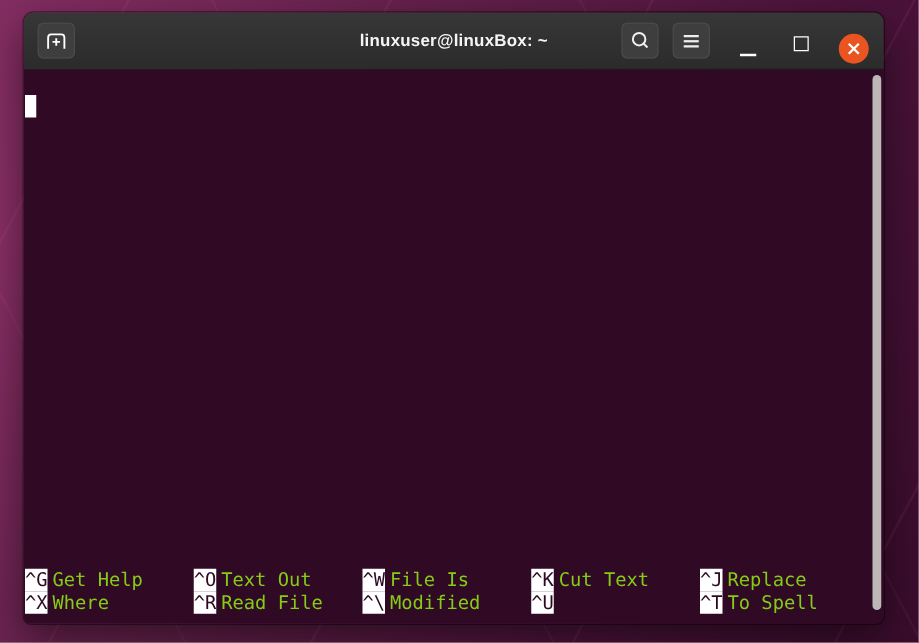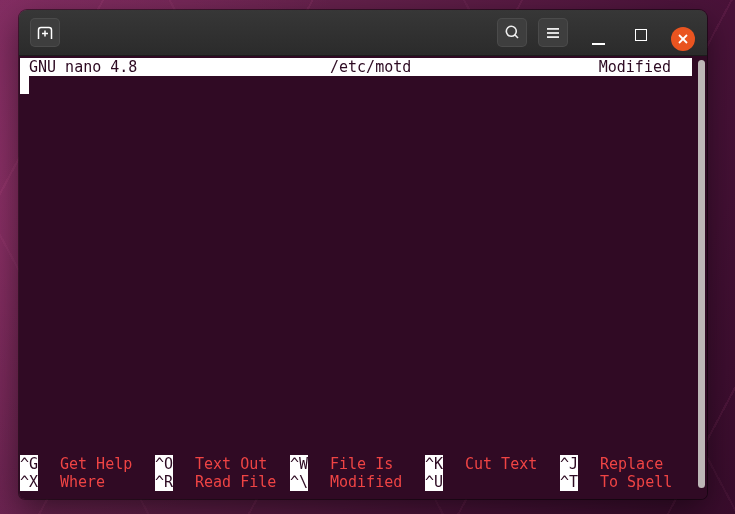--- a/index.html
+++ b/index.html
@@ -77,40 +77,41 @@
     background:#bdb7b7; border-radius:4px;
   }
   .shortcuts {
     position:absolute; left:1px; bottom:8px;
   }
   .sc-row { display:flex; height:18px; }
   .sc-item { width:135px; display:flex; white-space:pre; }
   .sc-key {
     display:inline-block; width:18px; background:#ffffff; color:#2d0a22; text-align:left;
   }
-  .sc-label { margin-left:22px; color:#ef4444; }
+  .sc-label { margin-left:4px; color:#84cc16; }
   svg { display:block; }
 </style>
 </head>
 <body>
 
 <div class="desktop">
   <div class="window">
 
     <div class="titlebar">
       <div class="tb-btn btn-newtab">
         <span>
           <svg width="18" height="16" viewBox="0 0 18 16">
             <path d="M2.5 14 V5 q0 -2.5 2.5 -2.5 h8 q2.5 0 2.5 2.5 V14" fill="none" stroke="#ffffff" stroke-width="1.5"></path>
             <line x1="9" y1="5.5" x2="9" y2="11.5" stroke="#ffffff" stroke-width="1.5"></line>
             <line x1="6" y1="8.5" x2="12" y2="8.5" stroke="#ffffff" stroke-width="1.5"></line>
           </svg>
         </span>
       </div>
 
+      <span class="win-title">linuxuser@linuxBox: ~</span>
 
       <div class="tb-btn btn-search">
         <span>
           <svg width="18" height="18" viewBox="0 0 18 18">
             <circle cx="8.3" cy="7.3" r="5" fill="none" stroke="#efefef" stroke-width="1.6"></circle>
             <line x1="11.8" y1="10.8" x2="15" y2="14" stroke="#efefef" stroke-width="1.6"></line>
           </svg>
         </span>
       </div>
 
@@ -131,25 +132,20 @@
           <svg width="24" height="24" viewBox="0 0 24 24">
             <line x1="8" y1="8" x2="16" y2="16" stroke="#ffffff" stroke-width="1.8"></line>
             <line x1="16" y1="8" x2="8" y2="16" stroke="#ffffff" stroke-width="1.8"></line>
           </svg>
         </span>
       </div>
     </div>
 
     <div class="terminal">
 
-      <div class="nano-header">
-        <span class="nh-left">GNU nano 4.8</span>
-        <span class="nh-center">/etc/motd</span>
-        <span class="nh-right">Modified</span>
-      </div>
 
       <div class="cursor"></div>
 
       <div class="scrollbar"></div>
 
       <div class="shortcuts">
         <div class="sc-row">
           <span class="sc-item"><span class="sc-key">^G</span><span class="sc-label">Get Help</span></span>
           <span class="sc-item"><span class="sc-key">^O</span><span class="sc-label">Text Out</span></span>
           <span class="sc-item"><span class="sc-key">^W</span><span class="sc-label">File Is</span></span>

